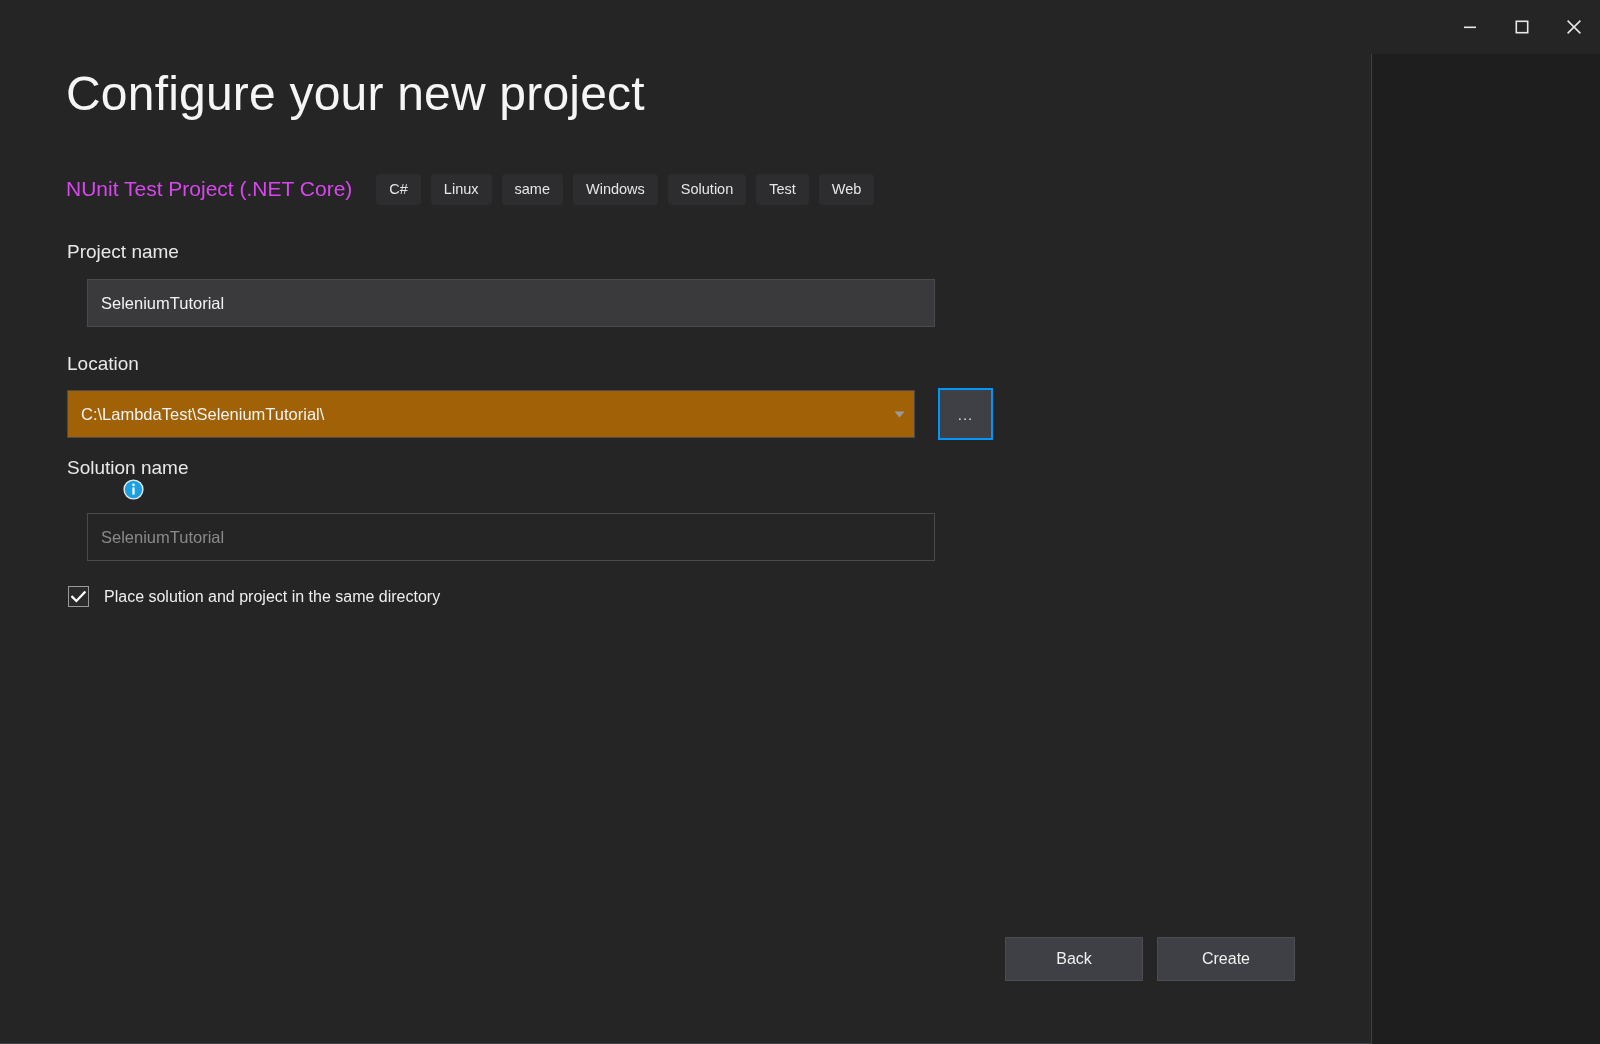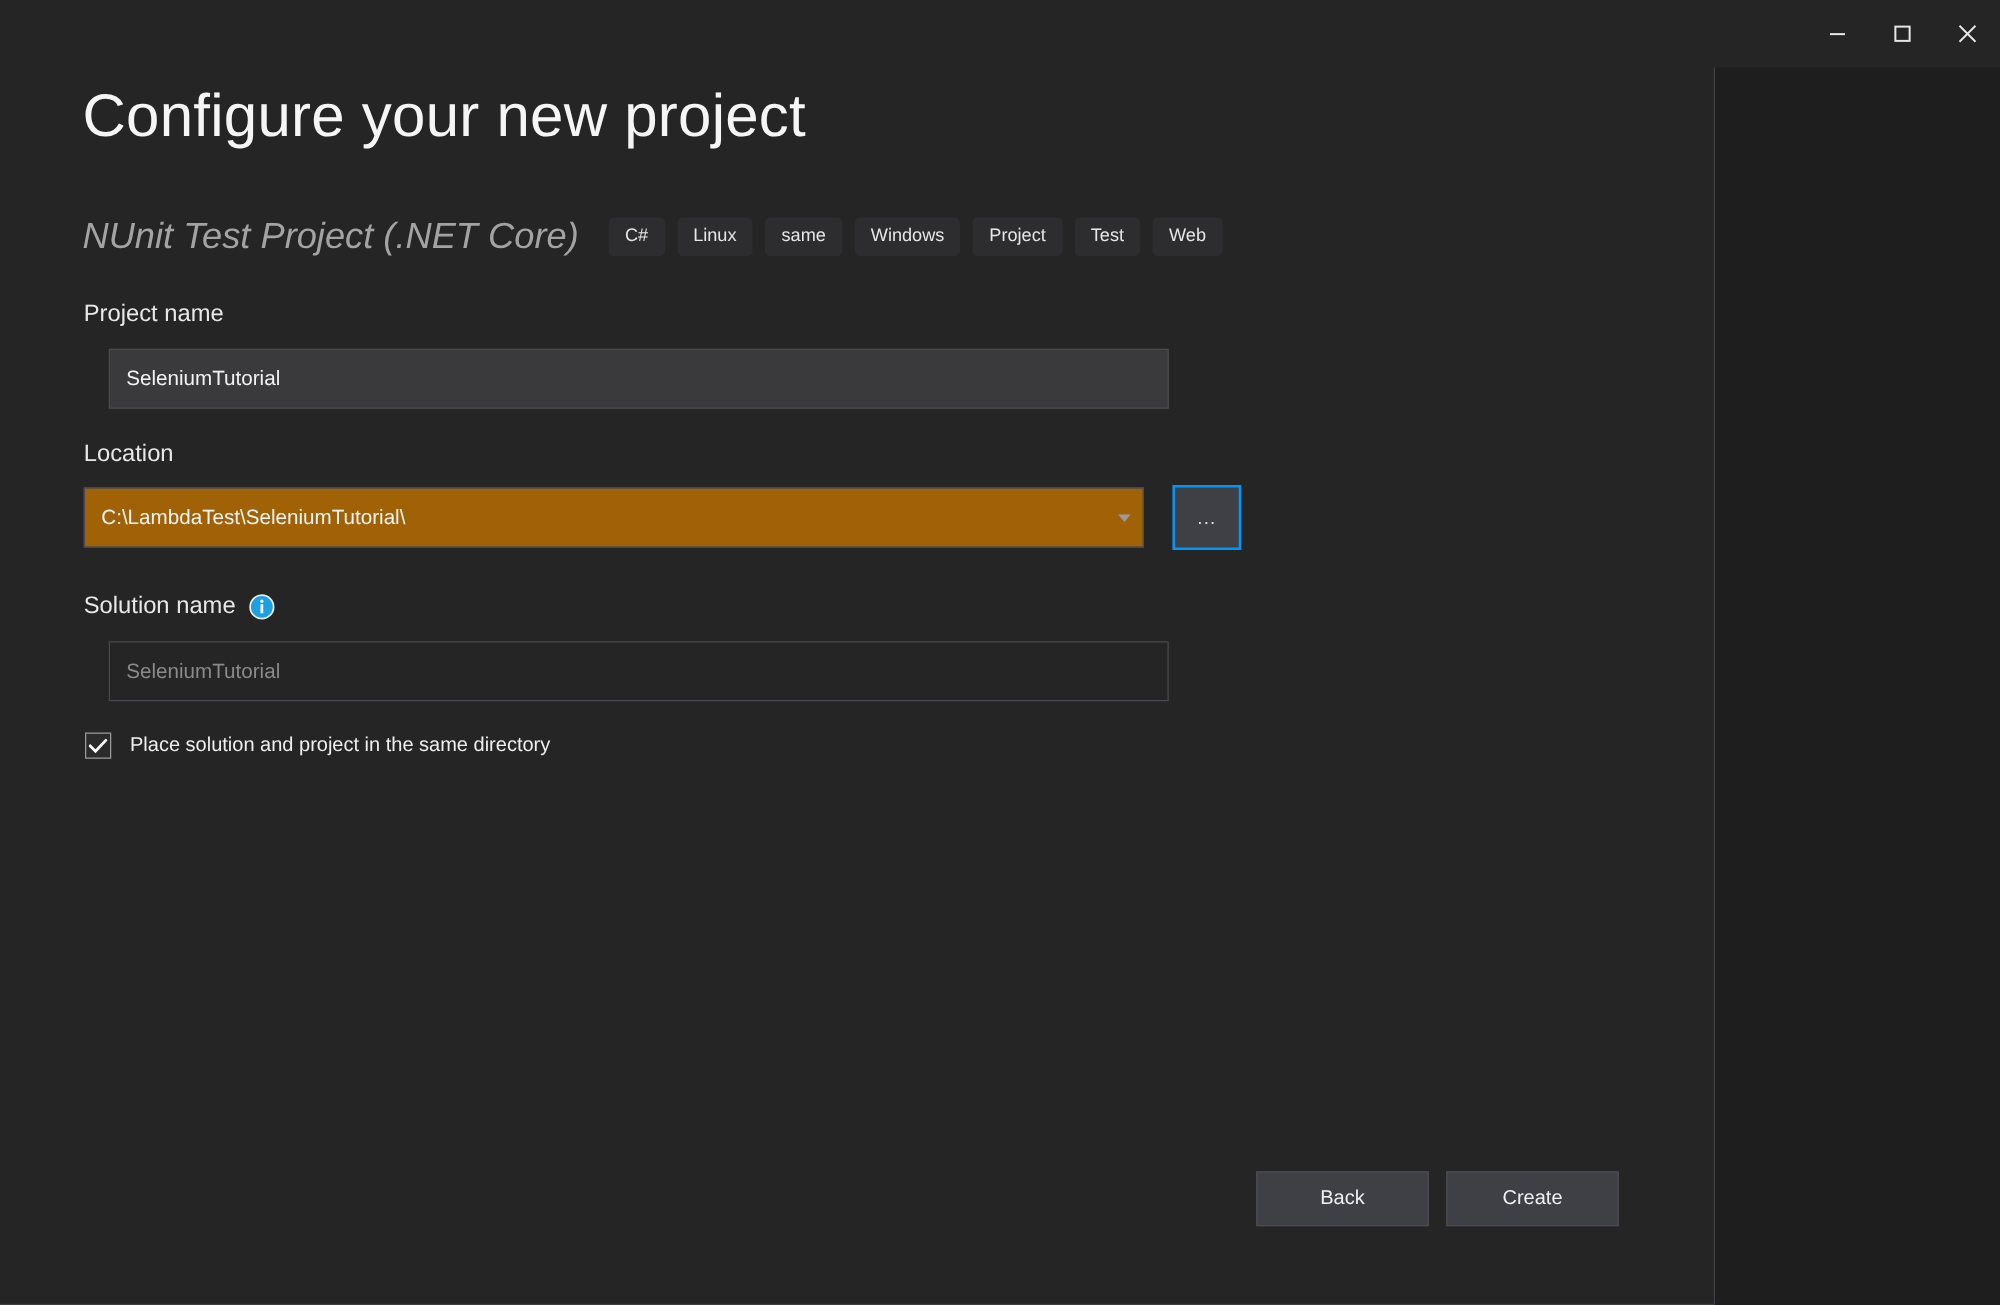--- a/index.html
+++ b/index.html
@@ -62,26 +62,25 @@
 
   #subtitle-row {
     position: absolute;
     left: 66px;
     top: 170px;
     display: flex;
     align-items: center;
     height: 38px;
   }
   #template-name {
-    font-size: 29px;
+    font-size: 21px;
     font-weight: 400;
-    color: #a3a3a3;
+    color: #d946ef;
     white-space: nowrap;
     margin-right: 24px;
-    font-style: italic;
   }
   .tag-chip {
     background: #2d2d30;
     color: #e6e6e6;
     font-size: 14.5px;
     border-radius: 4px;
     padding: 0 13px;
     height: 31px;
     line-height: 31px;
     margin-right: 10px;
@@ -92,21 +91,21 @@
   .field-label {
     position: absolute;
     left: 67px;
     font-size: 19px;
     color: #e8e8e8;
     display: flex;
     align-items: center;
   }
   #project-name-label { top: 241px; }
   #location-label     { top: 353px; }
-  #solution-name-label{ top: 474px; }
+  #solution-name-label{ top: 457px; flex-direction: column; }
 
   .text-input {
     position: absolute;
     left: 67px;
     width: 848px;
     height: 48px;
     box-sizing: border-box;
     background: #3a3a3d;
     border: 1px solid #4a4a4e;
     color: #f2f2f2;
@@ -259,21 +258,21 @@
   </div>
 
   <div id="page-title">Configure your new project</div>
 
   <div id="subtitle-row">
     <span id="template-name">NUnit Test Project (.NET Core)</span>
     <span class="tag-chip">C#</span>
     <span class="tag-chip">Linux</span>
     <span class="tag-chip">same</span>
     <span class="tag-chip">Windows</span>
-    <span class="tag-chip">Project</span>
+    <span class="tag-chip">Solution</span>
     <span class="tag-chip">Test</span>
     <span class="tag-chip">Web</span>
   </div>
 
   <div class="field-label" id="project-name-label">Project name</div>
   <input class="text-input" id="project-name-input" type="text" value="SeleniumTutorial" style="">
 
   <div class="field-label" id="location-label">Location</div>
   <div id="location-combo">
     <input id="location-input" type="text" value="C:\LambdaTest\SeleniumTutorial\" style="">

